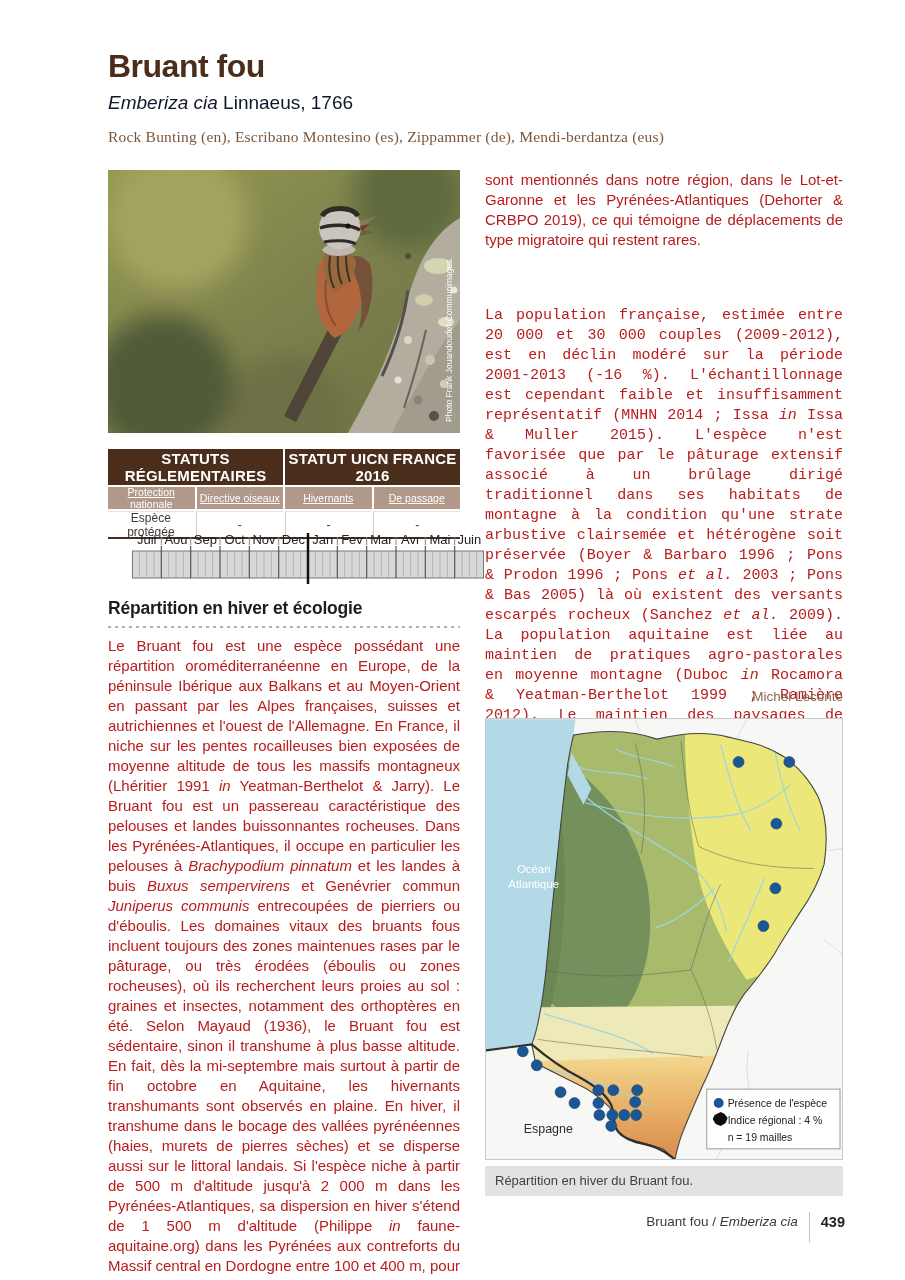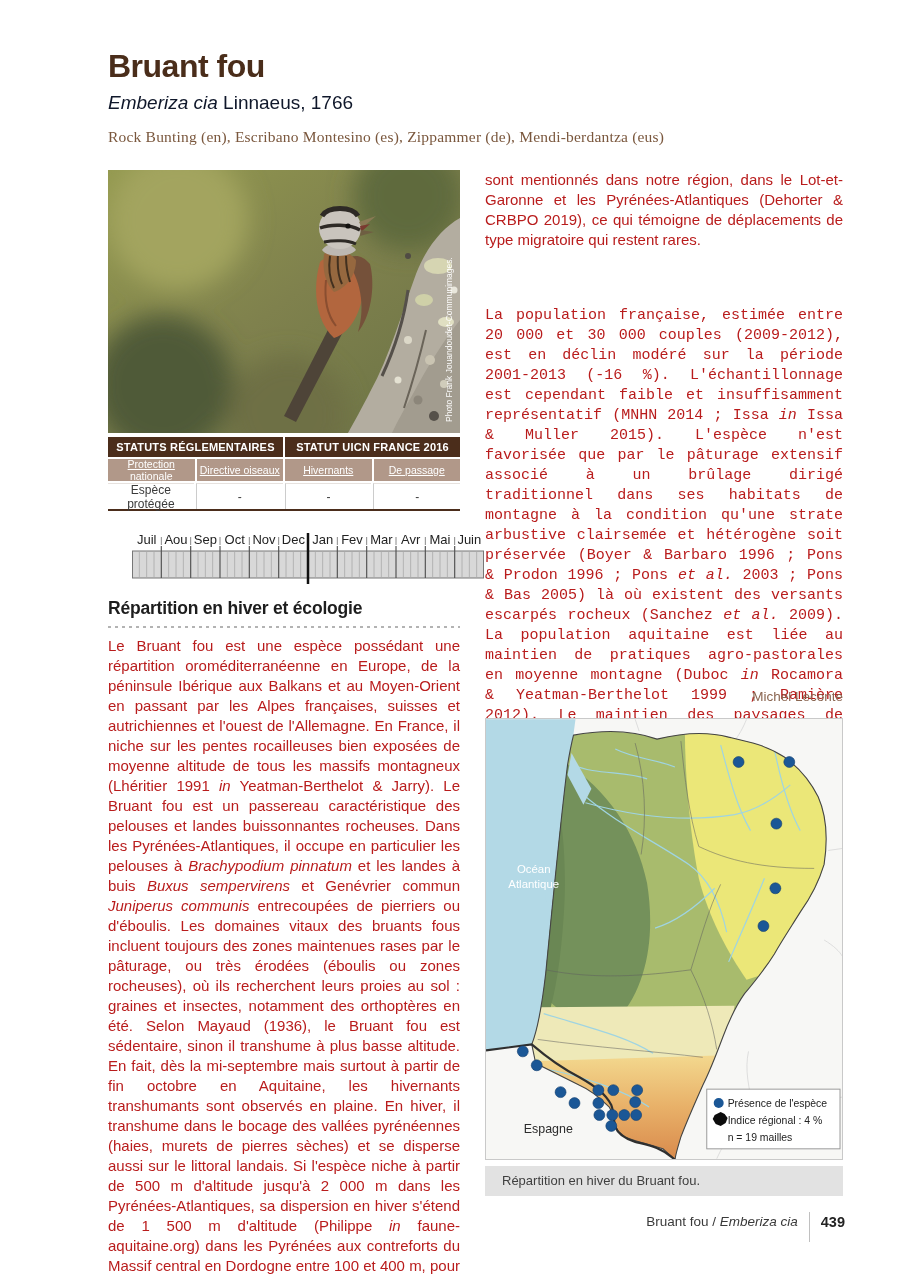--- a/index.html
+++ b/index.html
@@ -16,21 +16,21 @@
   .col-left{position:absolute;left:108px;width:352px;}
   .col-right{position:absolute;left:485px;width:358px;}
 
   .photo{top:170px;height:263px;}
   .photo svg{display:block;}
 
   
   .stable{top:437px;background:#fff;font-size:11px;}
   .stable .row{display:flex;gap:2px;margin-bottom:2px;}
   .stable .cell{display:flex;align-items:center;justify-content:center;text-align:center;}
-  .stable .g{width:175px;height:20px;background:#4b2d1b;color:#fff;font-weight:bold;font-size:11px;letter-spacing:0.2px;}
+  .stable .g{width:175px;height:36px;background:#4b2d1b;color:#fff;font-weight:bold;font-size:15px;letter-spacing:0.2px;margin-top:12px;}
   .stable .s{width:86.5px;height:22px;background:#b19889;color:#fff;font-size:10.5px;text-decoration:underline;}
   .stable .v{width:86.5px;height:25px;background:#fff;color:#3a3a3a;font-size:12px;border-top:1px solid #e7e2de;}
   .stable .vrow{border-bottom:2px solid #4b2d1b;}
   .stable .v + .v{border-left:1px solid #ccc;}
 
   .phen{top:531px;height:58px;margin-left:24px;}
 
   
   .sec-head{font-size:17.5px;font-weight:bold;color:#1d1d1d;letter-spacing:-0.2px;}
   .dotted{margin-top:7px;height:2px;background-image:repeating-linear-gradient(90deg,#b3b3b3 0 3px,transparent 3px 7px);}
@@ -41,21 +41,21 @@
   .para i{font-style:italic;}
 
   .intro-right{top:170px;}
   .h-right{top:252px;}
   .body-right{top:306px;font-family:Liberation Mono, monospace;}
   .author{top:656px;text-align:right;color:#8a6550;font-size:13.5px;margin-top:33px;}
 
   
   .mapbox{top:718px;height:442px;border:1px solid #c9c9c9;box-sizing:border-box;background:#f7f7f5;}
   .mapbox svg{display:block;}
-  .caption{top:1166px;height:30px;background:#e2e2e2;color:#3f3f3f;font-size:13px;line-height:30px;padding-left:17px;box-sizing:border-box;}
+  .caption{top:1166px;height:30px;background:#e2e2e2;color:#3f3f3f;font-size:13px;line-height:30px;padding-left:10px;box-sizing:border-box;}
 
   
   .footer{position:absolute;right:60px;top:1212px;display:flex;align-items:flex-start;}
   .footer .ftext{font-size:13.5px;color:#3a3a3a;padding-top:2px;}
   .footer .ftext i{font-style:italic;}
   .footer .vline{width:1px;background:#c0c0c0;height:30px;margin:0 11px;}
   .footer .pnum{font-size:14.5px;font-weight:bold;color:#222;padding-top:2px;}
 </style>
 </head>
 <body>

